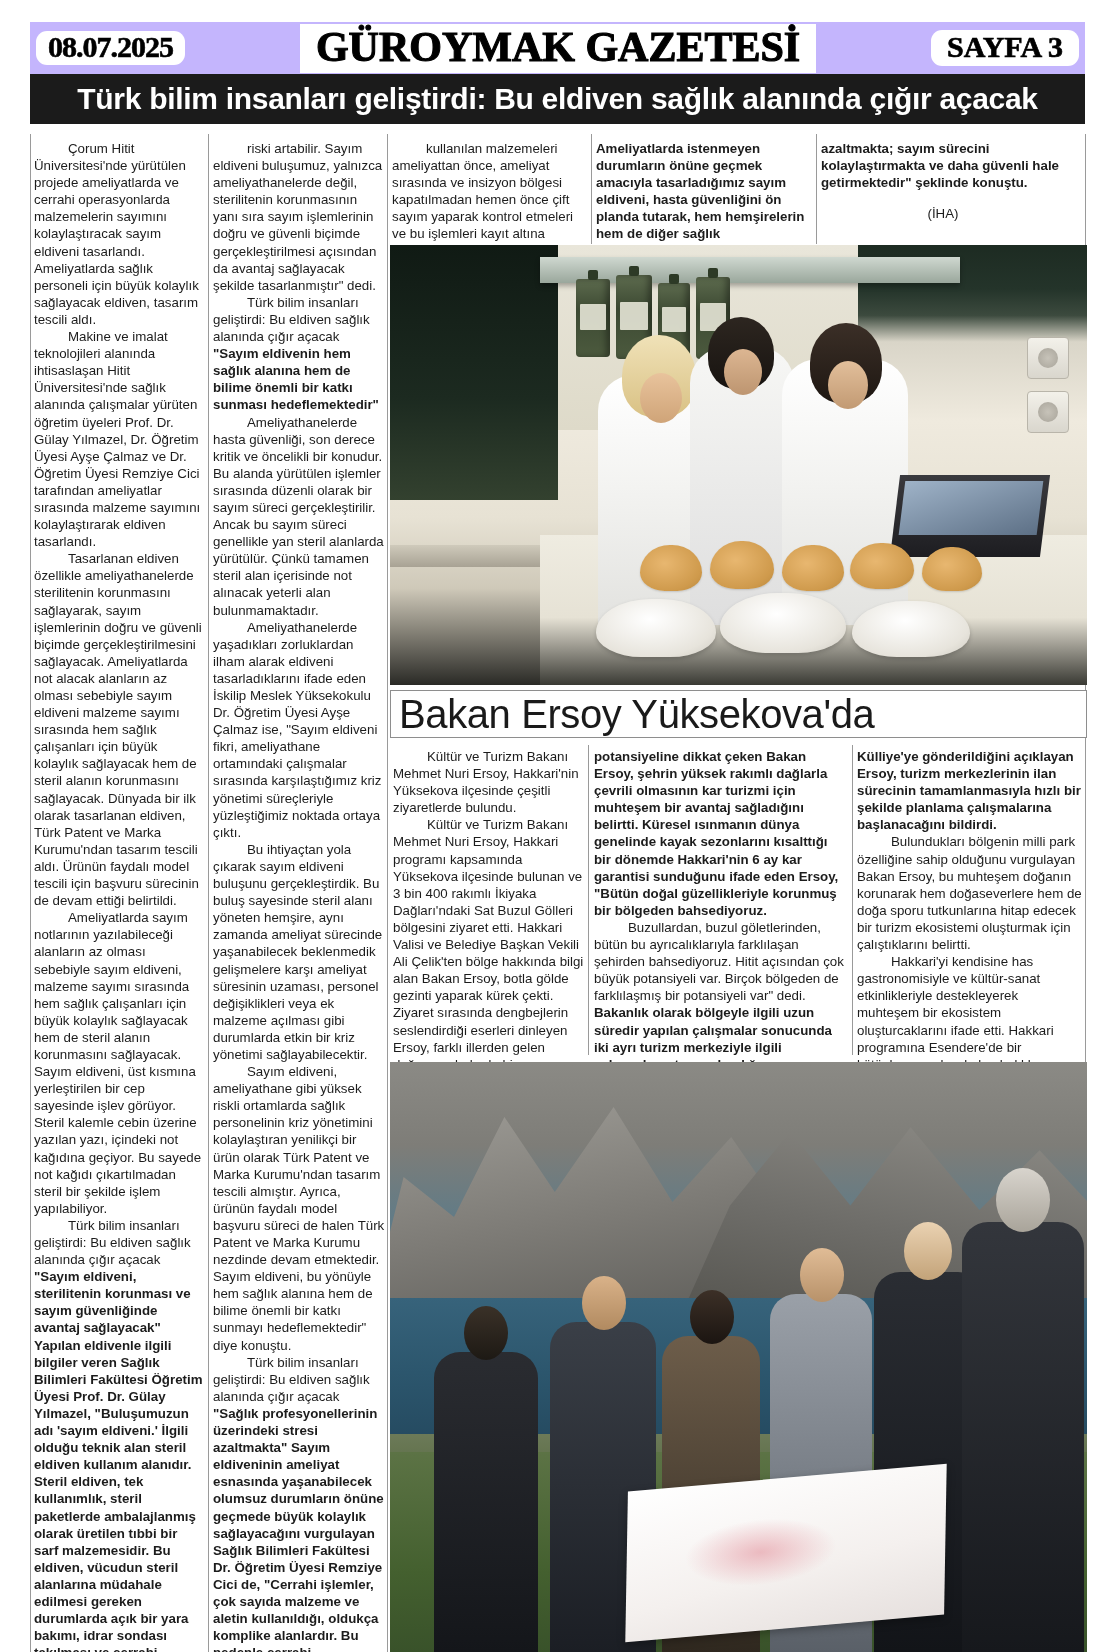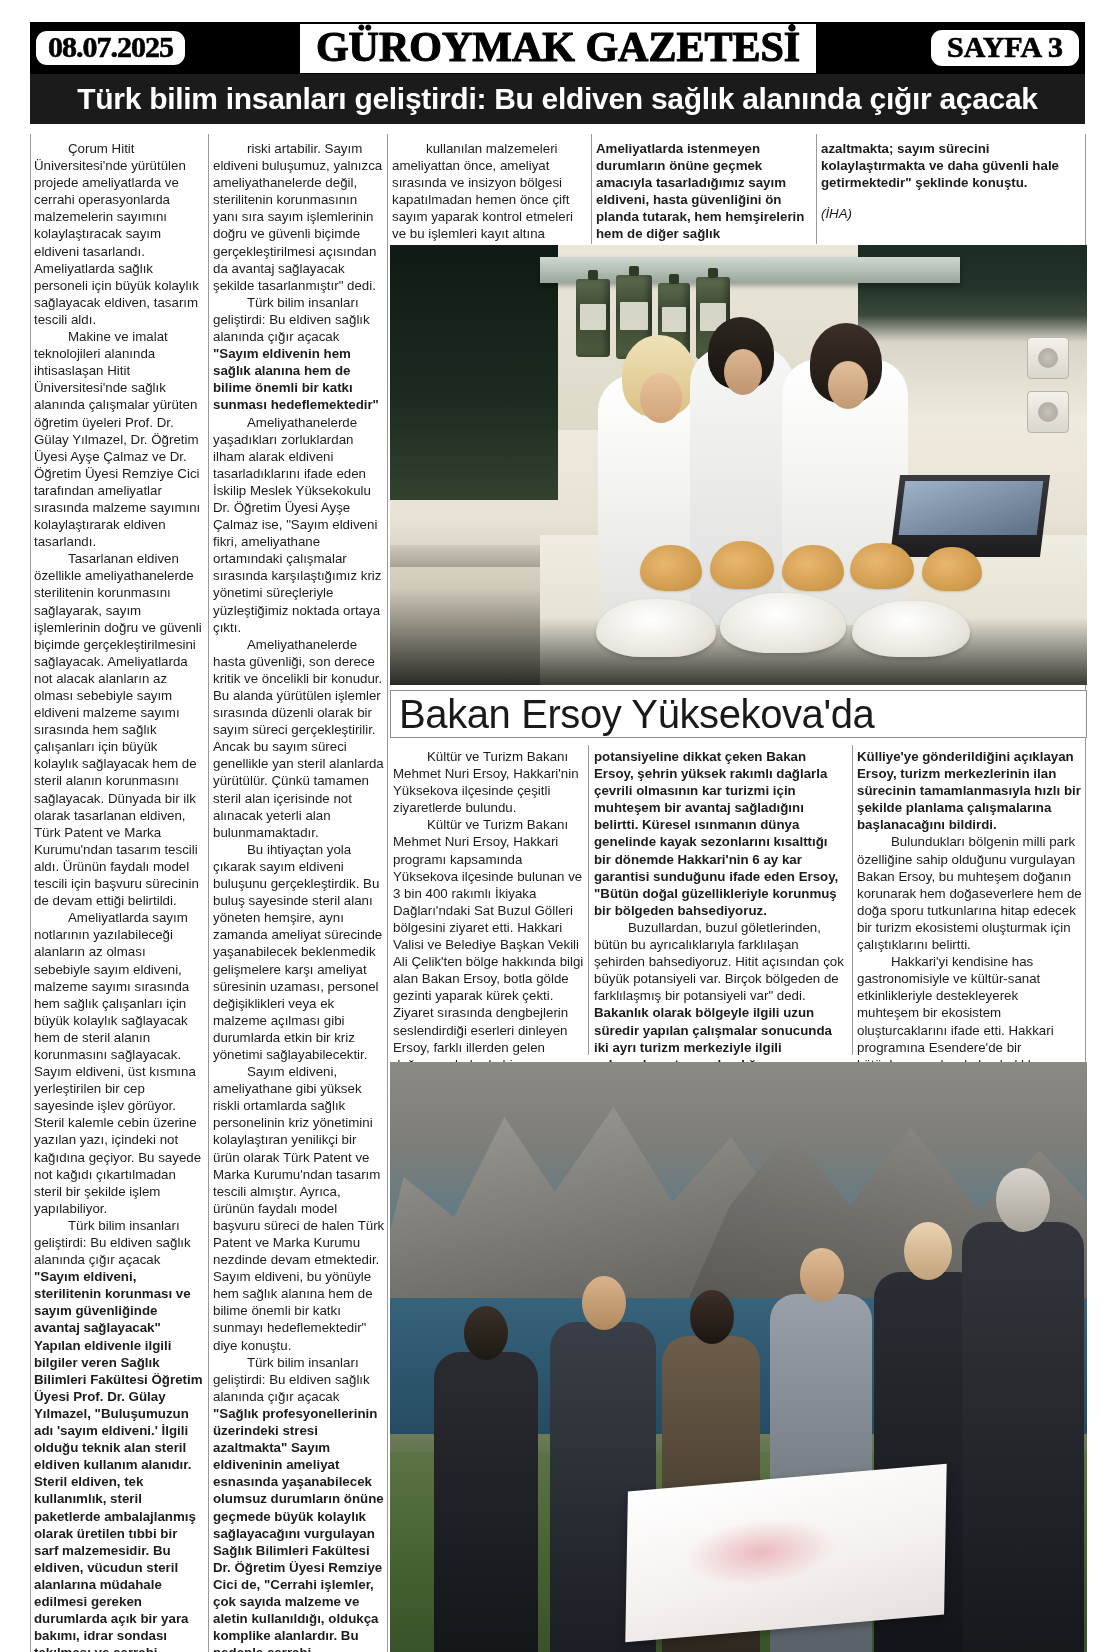--- a/index.html
+++ b/index.html
@@ -19,21 +19,21 @@
     overflow: hidden;
   }
 
   
   .masthead {
     position: absolute;
     left: 30px;
     top: 22px;
     width: 1055px;
     height: 52px;
-    background: #000000;
+    background: #c4b5fd;
     display: flex;
     align-items: center;
     justify-content: space-between;
     padding: 0 6px;
     box-sizing: border-box;
   }
   .mh-date {
     background: #ffffff;
     border-radius: 11px;
     color: #000000;
@@ -104,21 +104,21 @@
     line-height: 17.1px;
     color: #1c1c1c;
     text-align: left;
     box-sizing: border-box;
   }
   .col p {
     margin: 0;
     text-indent: 34px;
   }
   .col p.noind { text-indent: 0; font-weight: bold; }
-  .col p.sig { text-indent: 0; text-align: left; padding-right: 14px; margin-top: 14px; font-style: italic; }
+  .col p.sig { text-indent: 0; text-align: center; padding-right: 14px; margin-top: 14px; }
 
   .rule-v {
     position: absolute;
     width: 1px;
     background: #9a9a9a;
   }
 
   
   .photo {
     position: absolute;
@@ -309,22 +309,22 @@
     <p>Türk bilim insanları geliştirdi: Bu eldiven sağlık alanında çığır açacak</p>
     <p class="noind">"Sayım eldiveni, sterilitenin korunması ve sayım güvenliğinde avantaj sağlayacak"</p>
     <p class="noind">Yapılan eldivenle ilgili bilgiler veren Sağlık Bilimleri Fakültesi Öğretim Üyesi Prof. Dr. Gülay Yılmazel, "Buluşumuzun adı 'sayım eldiveni.' İlgili olduğu teknik alan steril eldiven kullanım alanıdır. Steril eldiven, tek kullanımlık, steril paketlerde ambalajlanmış olarak üretilen tıbbi bir sarf malzemesidir. Bu eldiven, vücudun steril alanlarına müdahale edilmesi gereken durumlarda açık bir yara bakımı, idrar sondası takılması ve cerrahi operasyonlar gibi sağlık personeli tarafından giyilmesi zorunlu olan bir üründür. Ayrıca kullanılan tıbbi malzemelerin sterilitesinin korunmasının gerektiği durumlarda da steril eldiven kullanımı şarttır.</p>
 
   </div>
 
   <div class="col" id="c2" style="left:213px; top:140px; width:172px;">
     <p>riski artabilir. Sayım eldiveni buluşumuz, yalnızca ameliyathanelerde değil, sterilitenin korunmasının yanı sıra sayım işlemlerinin doğru ve güvenli biçimde gerçekleştirilmesi açısından da avantaj sağlayacak şekilde tasarlanmıştır" dedi.</p>
     <p>Türk bilim insanları geliştirdi: Bu eldiven sağlık alanında çığır açacak</p>
     <p class="noind">"Sayım eldivenin hem sağlık alanına hem de bilime önemli bir katkı sunması hedeflemektedir"</p>
+    <p>Ameliyathanelerde hasta güvenliği, son derece kritik ve öncelikli bir konudur. Bu alanda yürütülen işlemler sırasında düzenli olarak bir sayım süreci gerçekleştirilir. Ancak bu sayım süreci genellikle yan steril alanlarda yürütülür. Çünkü tamamen steril alan içerisinde not alınacak yeterli alan bulunmamaktadır.</p>
     <p>Ameliyathanelerde yaşadıkları zorluklardan ilham alarak eldiveni tasarladıklarını ifade eden İskilip Meslek Yüksekokulu Dr. Öğretim Üyesi Ayşe Çalmaz ise, "Sayım eldiveni fikri, ameliyathane ortamındaki çalışmalar sırasında karşılaştığımız kriz yönetimi süreçleriyle yüzleştiğimiz noktada ortaya çıktı.</p>
-    <p>Ameliyathanelerde hasta güvenliği, son derece kritik ve öncelikli bir konudur. Bu alanda yürütülen işlemler sırasında düzenli olarak bir sayım süreci gerçekleştirilir. Ancak bu sayım süreci genellikle yan steril alanlarda yürütülür. Çünkü tamamen steril alan içerisinde not alınacak yeterli alan bulunmamaktadır.</p>
     <p>Bu ihtiyaçtan yola çıkarak sayım eldiveni buluşunu gerçekleştirdik. Bu buluş sayesinde steril alanı yöneten hemşire, aynı zamanda ameliyat sürecinde yaşanabilecek beklenmedik gelişmelere karşı ameliyat süresinin uzaması, personel değişiklikleri veya ek malzeme açılması gibi durumlarda etkin bir kriz yönetimi sağlayabilecektir.</p>
     <p>Sayım eldiveni, ameliyathane gibi yüksek riskli ortamlarda sağlık personelinin kriz yönetimini kolaylaştıran yenilikçi bir ürün olarak Türk Patent ve Marka Kurumu'ndan tasarım tescili almıştır. Ayrıca, ürünün faydalı model başvuru süreci de halen Türk Patent ve Marka Kurumu nezdinde devam etmektedir. Sayım eldiveni, bu yönüyle hem sağlık alanına hem de bilime önemli bir katkı sunmayı hedeflemektedir" diye konuştu.</p>
     <p>Türk bilim insanları geliştirdi: Bu eldiven sağlık alanında çığır açacak</p>
     <p class="noind">"Sağlık profesyonellerinin üzerindeki stresi azaltmakta" Sayım eldiveninin ameliyat esnasında yaşanabilecek olumsuz durumların önüne geçmede büyük kolaylık sağlayacağını vurgulayan Sağlık Bilimleri Fakültesi Dr. Öğretim Üyesi Remziye Cici de, "Cerrahi işlemler, çok sayıda malzeme ve aletin kullanıldığı, oldukça komplike alanlardır. Bu nedenle cerrahi hemşirelerin, özellikle ameliyathane hemşirelerinin,</p>
   </div>
 
   <div class="col" id="c3" style="left:392px; top:140px; width:195px;">
     <p>kullanılan malzemeleri ameliyattan önce, ameliyat sırasında ve insizyon bölgesi kapatılmadan hemen önce çift sayım yaparak kontrol etmeleri ve bu işlemleri kayıt altına almaları büyük önem taşır.</p>
   </div>
 

